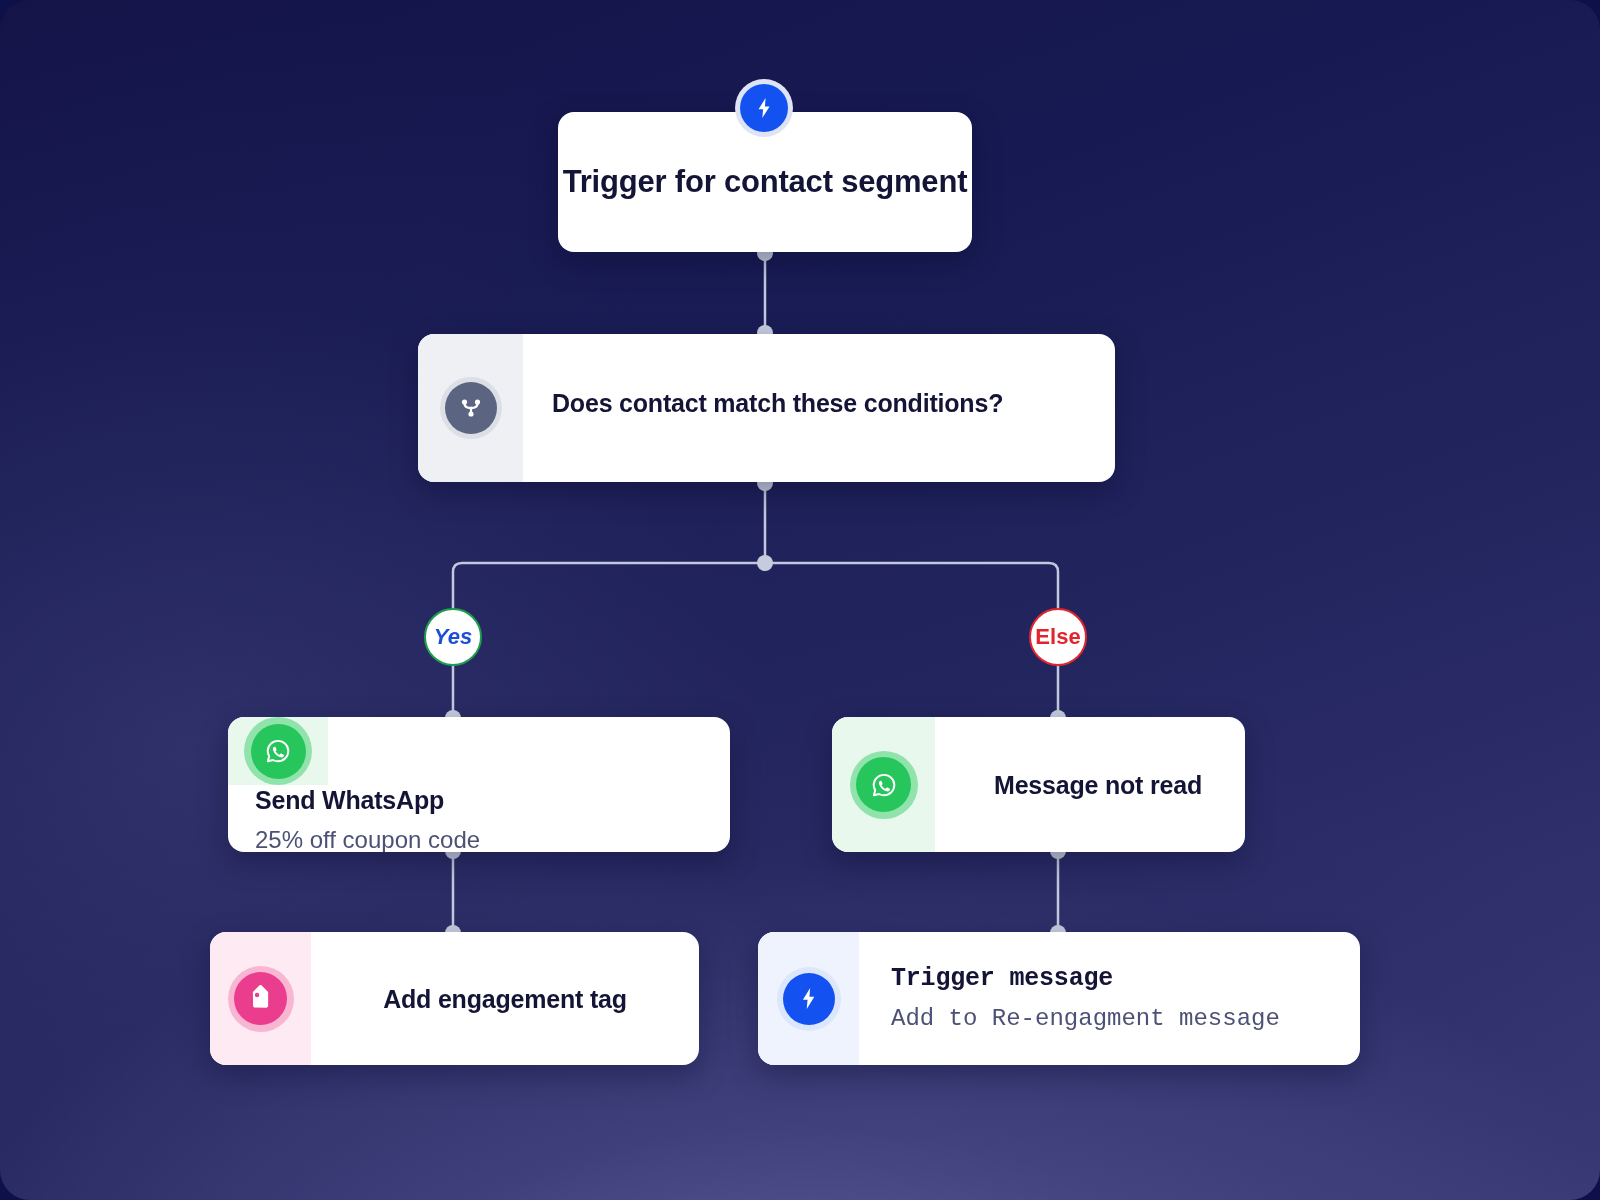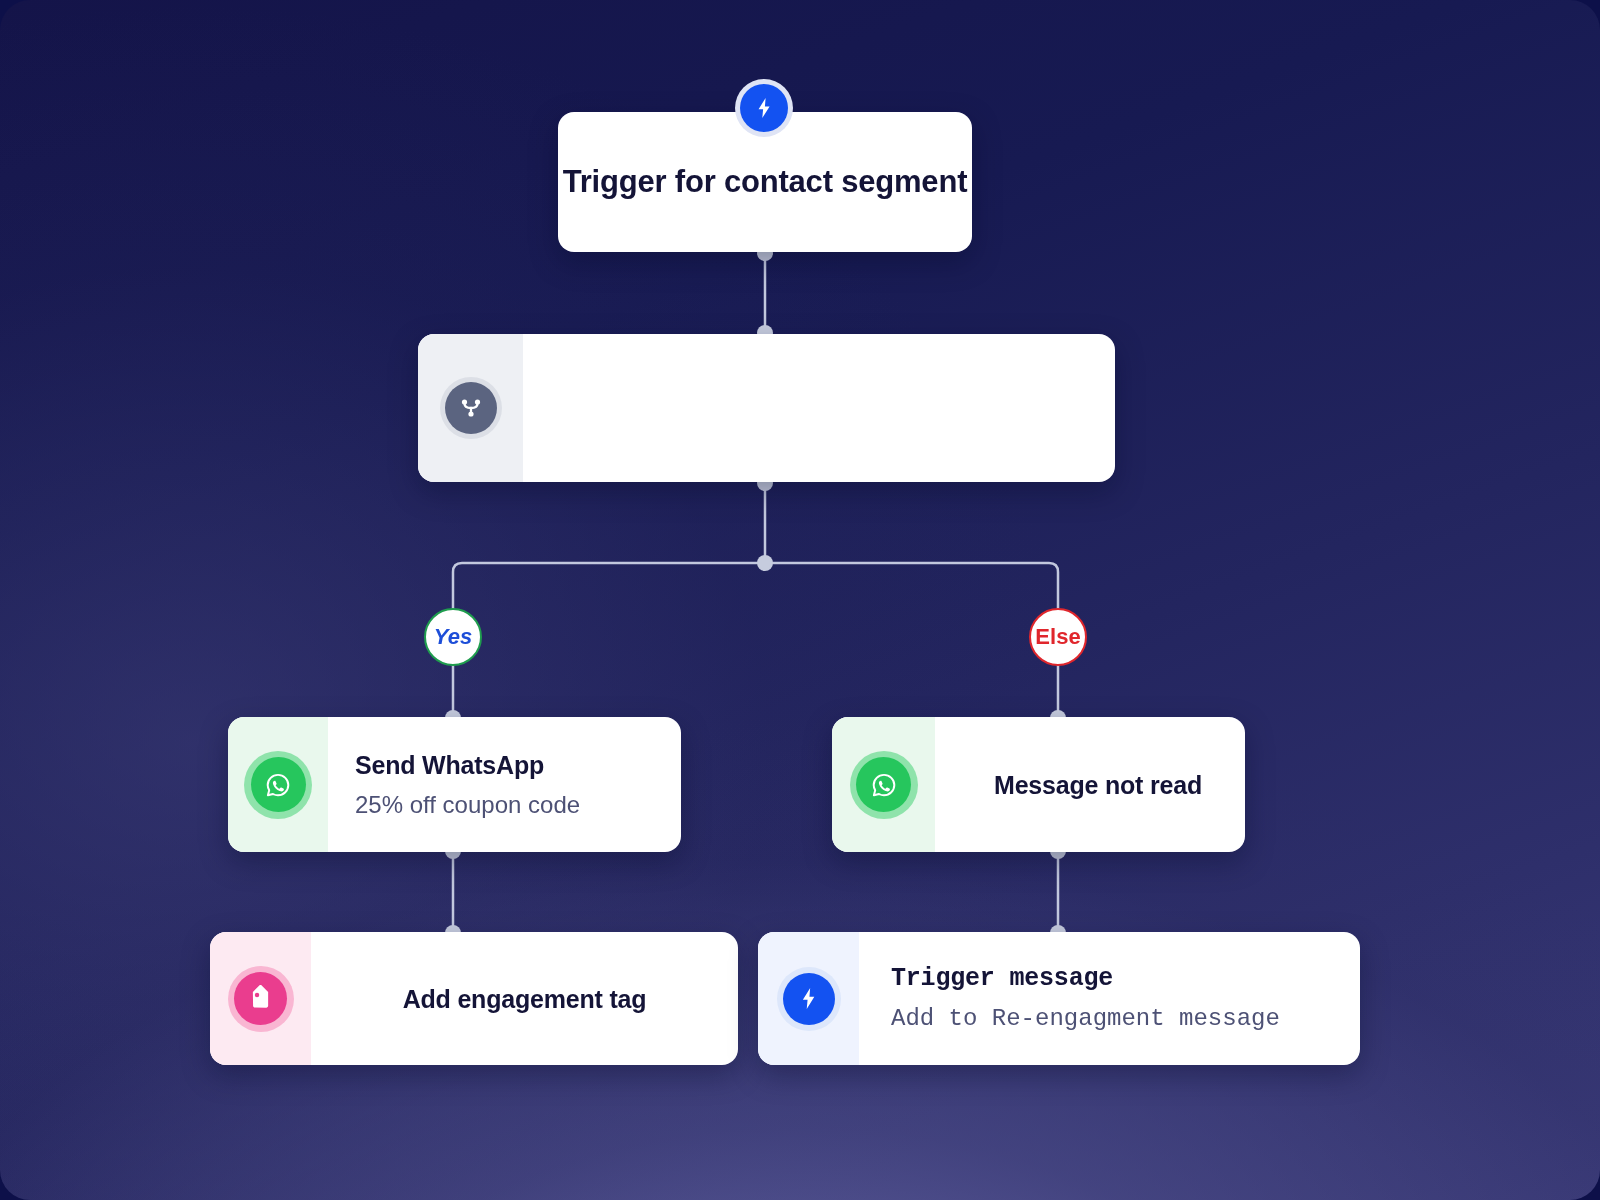--- a/index.html
+++ b/index.html
@@ -142,22 +142,23 @@
   #node-condition .node-sub { font-size: 24px; }
 
   #condition-badge { width: 62px; height: 62px; }
   #condition-badge .ring { width: 62px; height: 62px; background: #dcdfe6; }
   #condition-badge .disc { width: 52px; height: 52px; background: #5b6480; }
 
   
   #node-whatsapp {
     left: 228px;
     top: 717px;
-    width: 453px;
+    width: 502px;
     height: 135px;
+    flex-direction: column;
   }
   #node-whatsapp .icon-panel {
     width: 100px;
     background: #e9f8ed;
   }
   #node-whatsapp .node-body { padding-left: 27px; }
   #node-whatsapp .node-title { font-size: 25px; margin-bottom: 10px; }
   #node-whatsapp .node-sub { font-size: 24px; }
 
   
@@ -174,21 +175,21 @@
   #node-notread .node-body {
     padding-left: 16px;
     align-items: center;
   }
   #node-notread .node-title { font-size: 25px; }
 
   
   #node-tag {
     left: 210px;
     top: 932px;
-    width: 528px;
+    width: 489px;
     height: 133px;
   }
   #node-tag .icon-panel {
     width: 101px;
     background: #fdeaf2;
   }
   #node-tag .node-body {
     padding-left: 0;
     align-items: center;
   }
@@ -312,20 +313,21 @@
               <path d="M14 14 L14 17.5"></path>
             </g>
             <circle cx="7.5" cy="8" r="2.6" fill="#ffffff"></circle>
             <circle cx="20.5" cy="8" r="2.6" fill="#ffffff"></circle>
             <circle cx="14" cy="20" r="2.6" fill="#ffffff"></circle>
           </svg>
         </span>
       </span>
     </div>
     <div class="node-body">
+      <div class="node-title">Does contact match these conditions?</div>
     </div>
   </div>
 
   <div class="node" id="node-whatsapp">
     <div class="icon-panel">
       <span class="badge wa-badge">
         <span class="ring"></span>
         <span class="disc">
           <svg width="30" height="30" viewBox="0 0 32 32" aria-hidden="true">
             <path d="M16 5.2 C9.9 5.2 5 10.1 5 16.1 c0 2 0.6 3.9 1.6 5.6 L5.2 27 l5.5 -1.4 c1.6 0.9 3.4 1.4 5.3 1.4 c6.1 0 11 -4.9 11 -10.9 C27 10.1 22.1 5.2 16 5.2 Z" fill="none" stroke="#ffffff" stroke-width="2.1" stroke-linejoin="round"></path>

